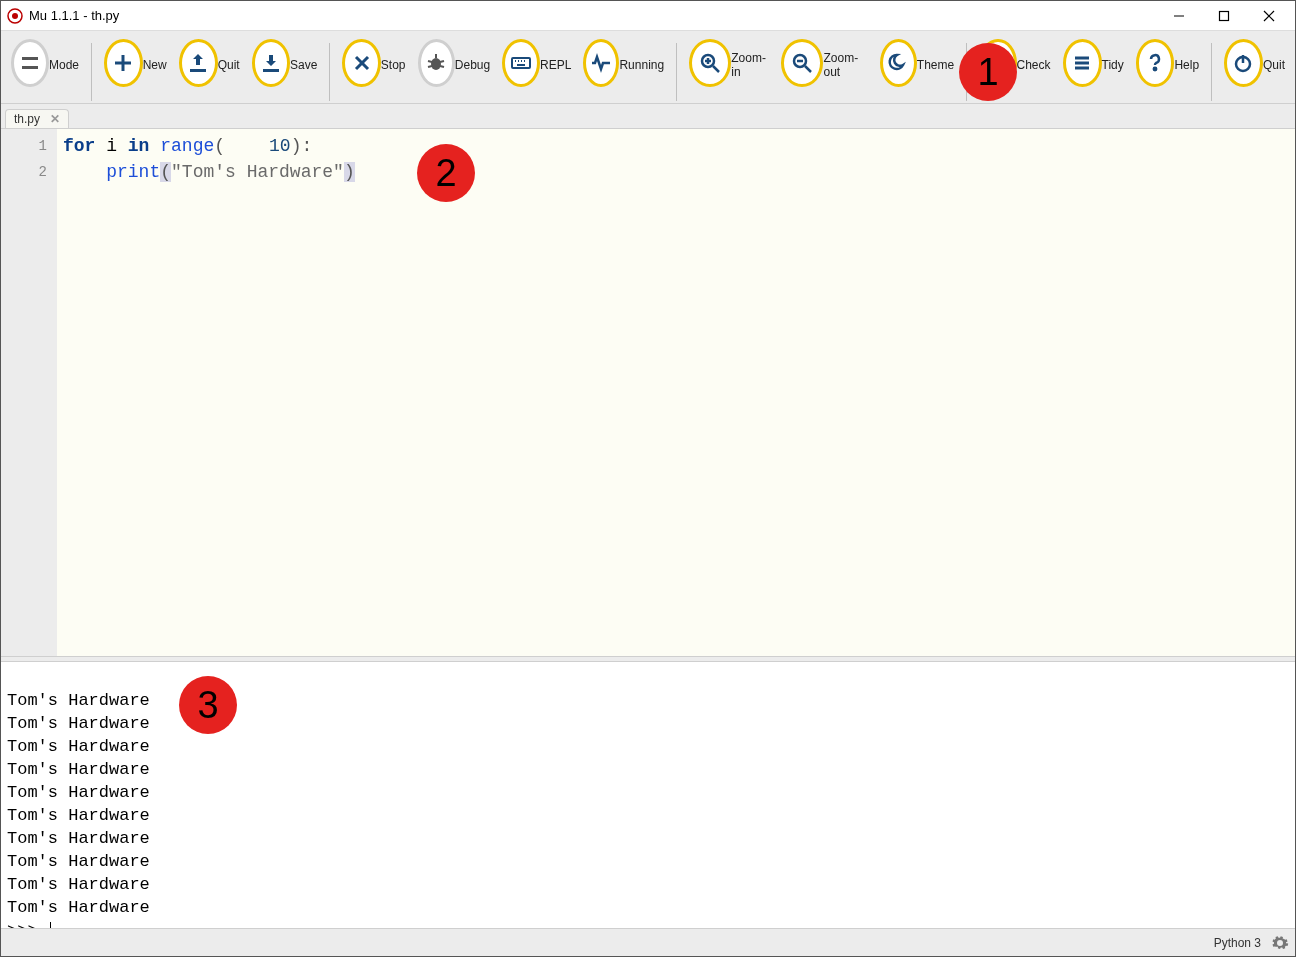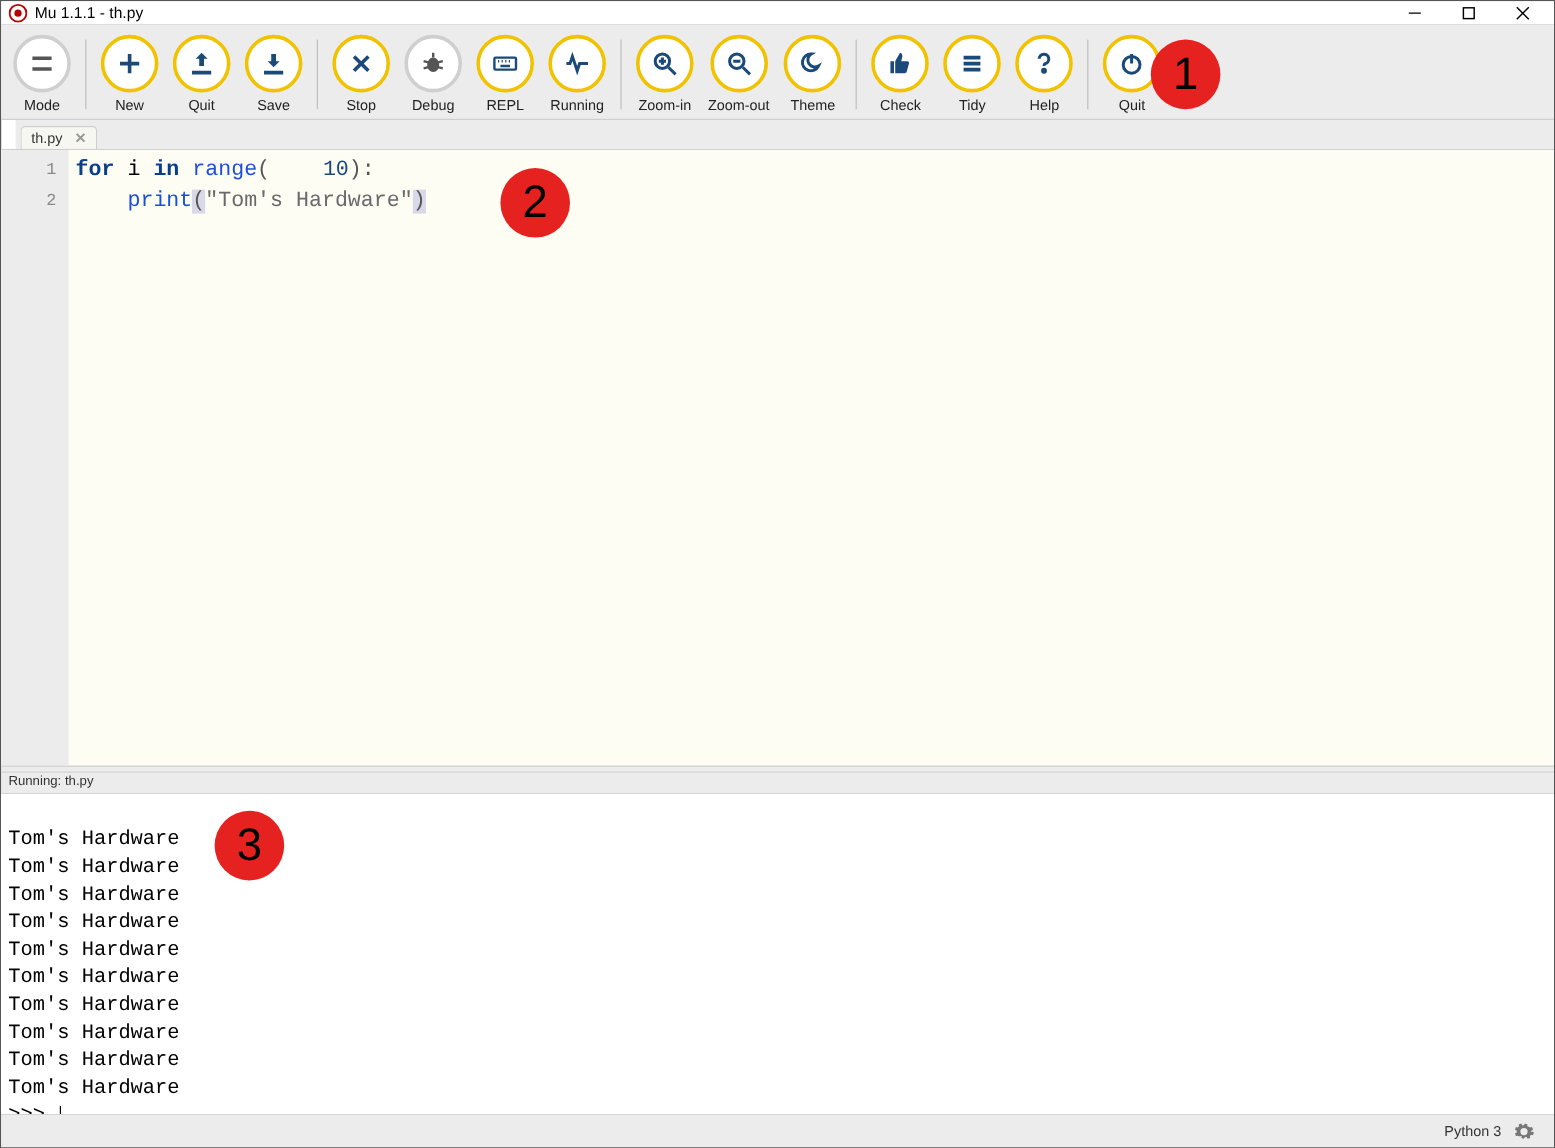--- a/index.html
+++ b/index.html
@@ -9,21 +9,21 @@
     background: #ffffff;
     width: 1296px;
     height: 957px;
     overflow: hidden;
     display: flex;
     flex-direction: column;
     border: 1px solid #555;
   }
   
   .titlebar {
-    height: 20px;
+    height: 30px;
     background: #ffffff;
     border-bottom: 1px solid #ddd;
     display: flex;
     align-items: center;
     padding: 0 4px 0 6px;
   }
   .titlebar .app-icon {
     width: 16px; height: 16px;
     margin-right: 6px;
   }
@@ -42,42 +42,41 @@
     display: flex;
     align-items: flex-start;
     overflow: hidden;
   }
   .tool-sep {
     width: 1px; height: 58px;
     background: #bfbfbf;
     margin: 6px 6px 0 6px;
   }
   .tool-btn {
-    display: flex; flex-direction: column; align-items: center;
+    display: flex; flex-direction: row; align-items: center;
     padding: 2px 6px;
     min-width: 58px;
   }
   .tool-btn .circle {
     width: 48px; height: 48px;
     border-radius: 50%;
     border: 3px solid #f0c200;
     background: #ffffff;
     display: flex; align-items: center; justify-content: center;
     color: #1a4a7a;
   }
   .tool-btn.gray .circle { border-color: #cfcfcf; color: #555; }
   .tool-btn .label { margin-top: 4px; font-size: 12px; color: #222; }
   .tool-btn svg { width: 24px; height: 24px; }
   
   .tab-strip {
     height: 24px;
     background: #ececec;
     display: flex; align-items: flex-end;
     padding-left: 4px;
-    margin-left: 12px;
   }
   .file-tab {
     background: #f7f7f2;
     border: 1px solid #cfcfcf;
     border-bottom: 1px solid #f7f7f2;
     border-radius: 4px 4px 0 0;
     padding: 2px 8px;
     display: flex; align-items: center;
     gap: 10px;
     font-size: 12px;
@@ -145,21 +144,21 @@
   }
   .output .prompt-cursor { border-left: 1px solid #000; display:inline-block; height: 18px; vertical-align: text-bottom; margin-left: 2px;}
   
   .statusbar {
     height: 28px;
     background: #ececec;
     border-top: 1px solid #cfcfcf;
     display: flex;
     align-items: center;
     justify-content: flex-end;
-    padding: 0 16px;
+    padding: 0 6px;
     gap: 10px;
     font-size: 12px;
     color: #333;
   }
   .statusbar .gear { width:18px;height:18px;color:#777; }
   
   .callout {
     position: absolute;
     width: 58px; height: 58px;
     border-radius: 50%;
@@ -376,21 +375,20 @@
     </div>
     <div class="code"><span class="tok-kw">for</span><span class="tok-id"> i </span><span class="tok-kw">in</span><span> </span><span class="tok-fn">range</span><span class="tok-punc">(</span><span class="tok-num">10</span><span class="tok-punc">)</span><span class="tok-punc">:</span>
 <span>    </span><span class="tok-fn">print</span><span class="tok-punc hl-bracket">(</span><span class="tok-str">"Tom's Hardware"</span><span class="tok-punc hl-bracket">)</span></div>
   </div>
 
   <div class="callout" style="left:416px; top:16px;">
       <span>2</span>
     </div>
 
   <div class="splitter"></div>
-  <div class="output-header">Running: th.py</div>
   <div class="output rel">
 <span>Tom's Hardware</span>
 <span>Tom's Hardware</span>
 <span>Tom's Hardware</span>
 <span>Tom's Hardware</span>
 <span>Tom's Hardware</span>
 <span>Tom's Hardware</span>
 <span>Tom's Hardware</span>
 <span>Tom's Hardware</span>
 <span>Tom's Hardware</span>

